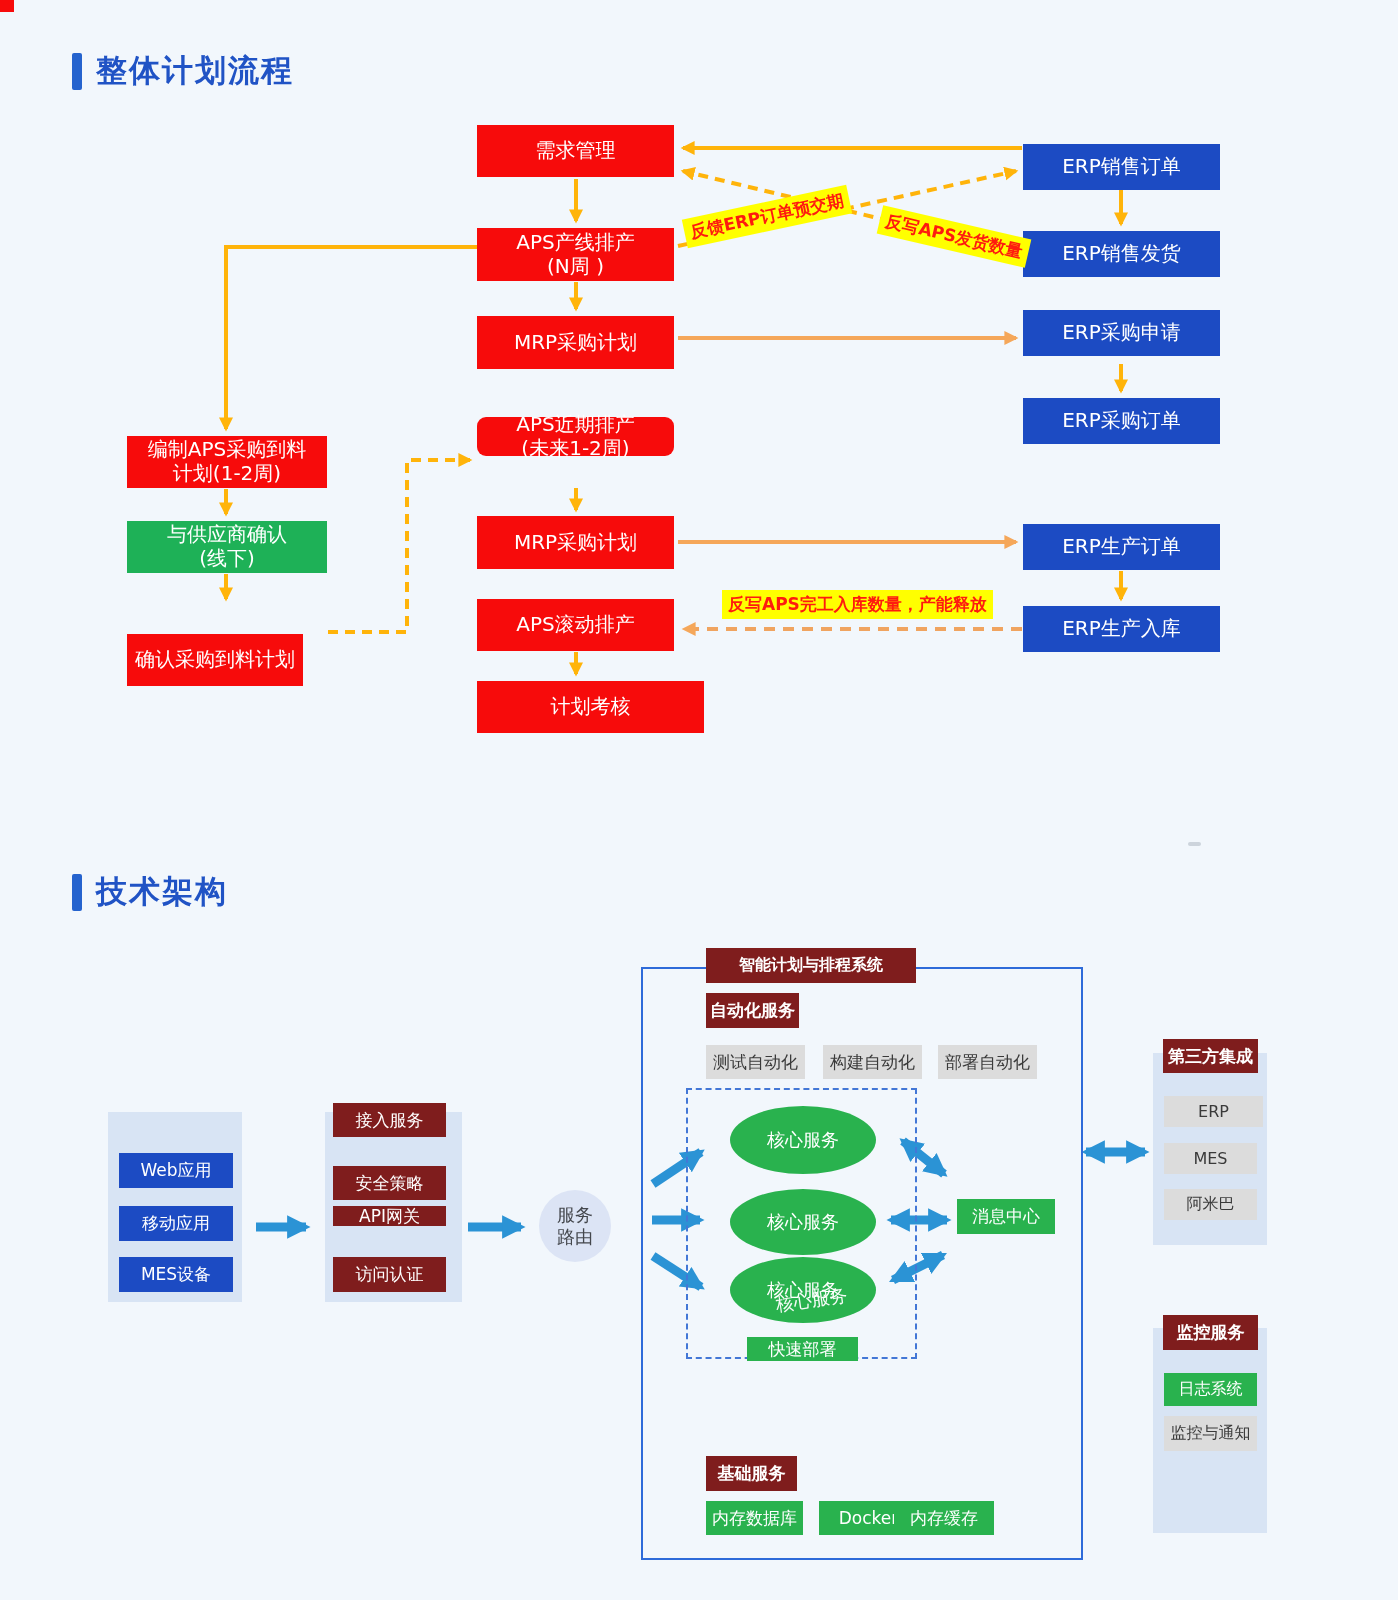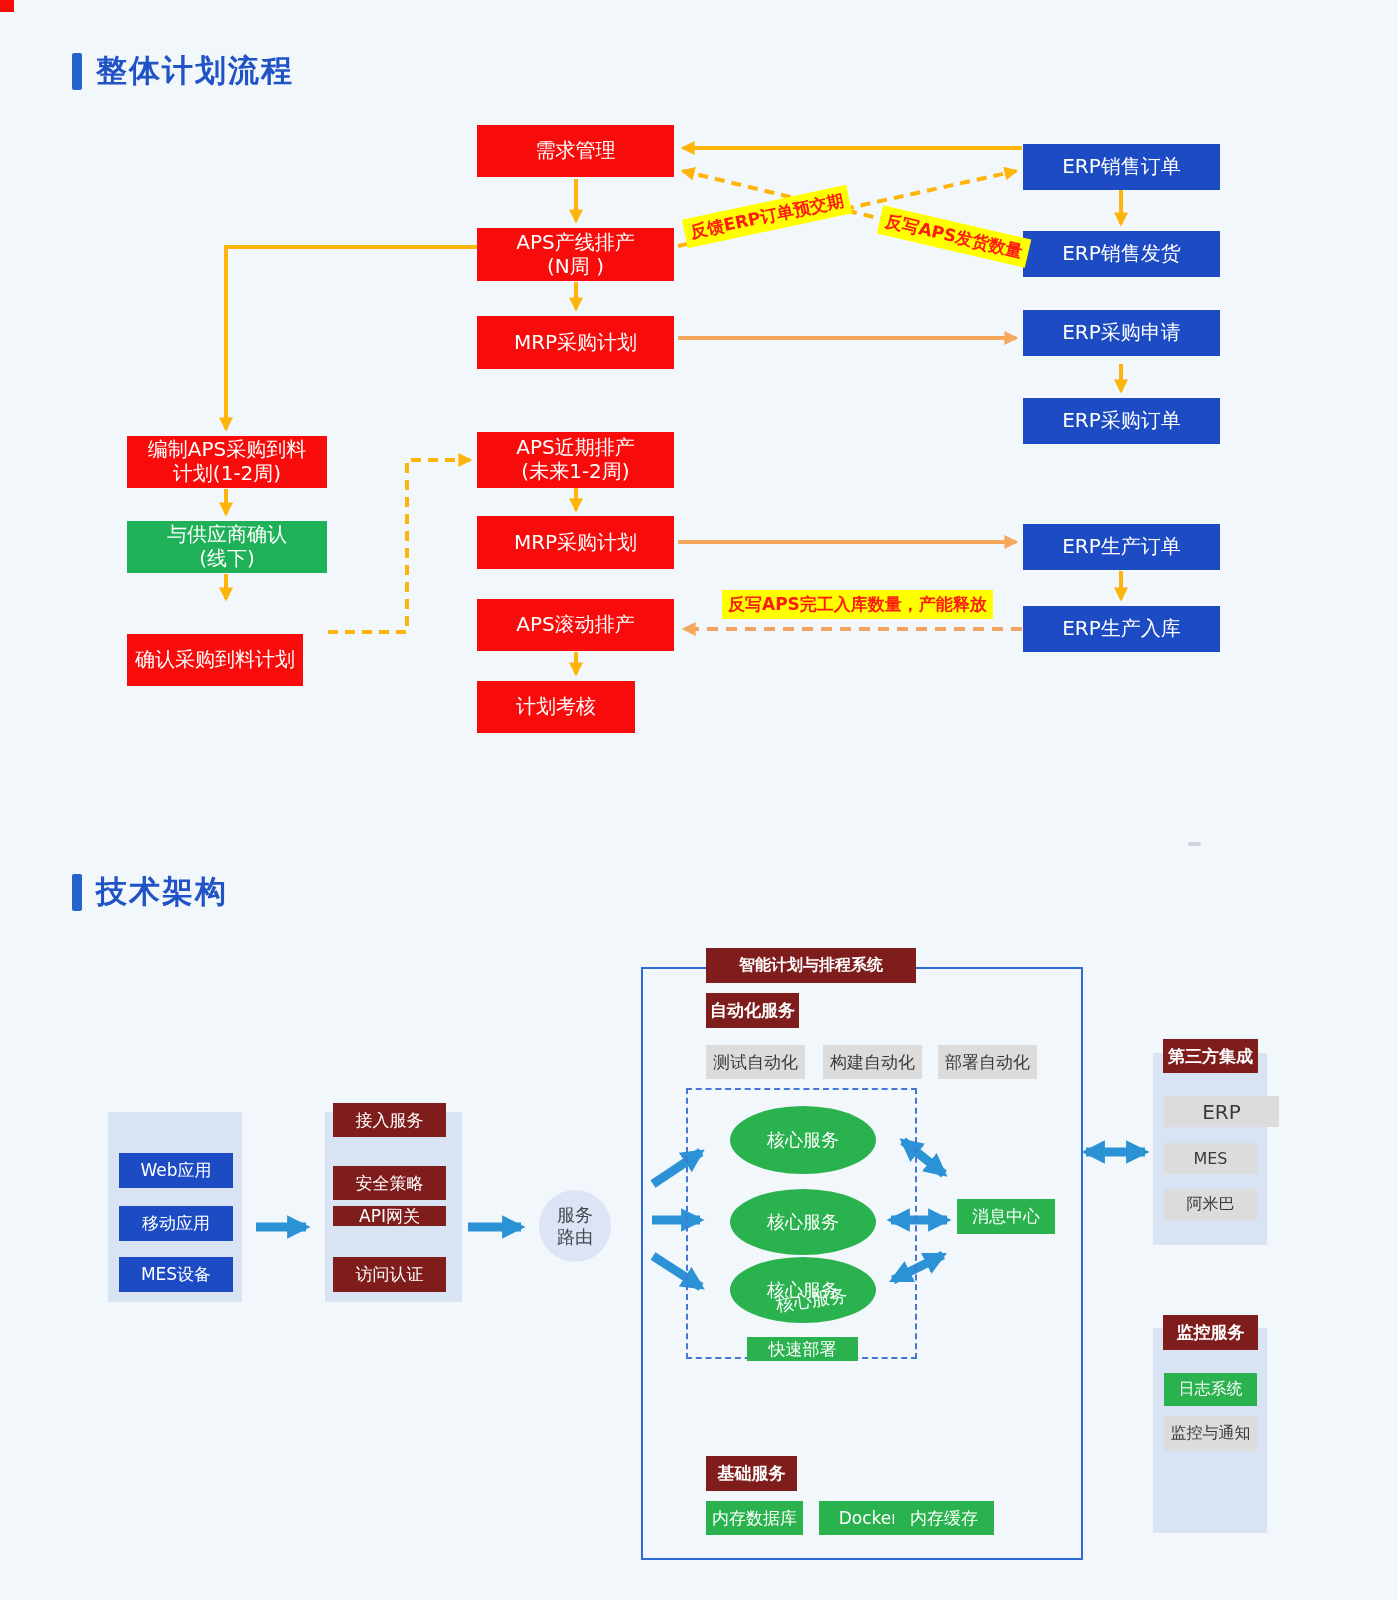--- a/index.html
+++ b/index.html
@@ -98,25 +98,25 @@
     <line x1="891" y1="1220" x2="947" y2="1220" marker-start="url(#aB)" marker-end="url(#aB)"></line>
     <line x1="893" y1="1280" x2="943" y2="1255" marker-start="url(#aB)" marker-end="url(#aB)"></line>
     <line x1="1086" y1="1152" x2="1145" y2="1152" marker-start="url(#aB)" marker-end="url(#aB)"></line>
   </g>
 </svg>
 
 <div class="node red" style="left:477px;top:125px;width:197px;height:52px;">需求管理</div>
 <div class="node red" style="left:477px;top:228px;width:197px;height:53px;">APS产线排产
 (N周 )</div>
 <div class="node red" style="left:477px;top:316px;width:197px;height:53px;">MRP采购计划</div>
-<div class="node red" style="left:477px;top:432px;width:197px;height:56px;">APS近期排产
+<div class="node red" style="left:477px;top:417px;width:197px;height:39px;border-radius:9px;">APS近期排产
 (未来1-2周)</div>
 <div class="node red" style="left:477px;top:516px;width:197px;height:53px;">MRP采购计划</div>
 <div class="node red" style="left:477px;top:599px;width:197px;height:52px;">APS滚动排产</div>
-<div class="node red" style="left:477px;top:681px;width:158px;height:52px;">计划考核</div>
+<div class="node red" style="left:477px;top:681px;width:227px;height:52px;">计划考核</div>
 
 <div class="node blue" style="left:1023px;top:144px;width:197px;height:46px;">ERP销售订单</div>
 <div class="node blue" style="left:1023px;top:231px;width:197px;height:46px;">ERP销售发货</div>
 <div class="node blue" style="left:1023px;top:310px;width:197px;height:46px;">ERP采购申请</div>
 <div class="node blue" style="left:1023px;top:398px;width:197px;height:46px;">ERP采购订单</div>
 <div class="node blue" style="left:1023px;top:524px;width:197px;height:46px;">ERP生产订单</div>
 <div class="node blue" style="left:1023px;top:606px;width:197px;height:46px;">ERP生产入库</div>
 
 <div class="node red" style="left:127px;top:436px;width:200px;height:52px;">编制APS采购到料
 计划(1-2周)</div>
@@ -161,20 +161,20 @@
 
 <div class="a-box a-orange" style="left:706px;top:1456px;width:91px;height:35px;font-weight:bold;">基础服务</div>
 <div class="a-box a-green" style="left:706px;top:1501px;width:97px;height:34px;">内存数据库</div>
 <div class="a-box a-green" style="left:819px;top:1501px;width:99px;height:34px;">Docker</div>
 <div class="a-box a-green" style="left:894px;top:1501px;width:100px;height:34px;">内存缓存</div>
 
 <div class="a-box a-green" style="left:957px;top:1199px;width:98px;height:35px;">消息中心</div>
 
 <div class="panel" style="left:1153px;top:1053px;width:114px;height:192px;"></div>
 <div class="a-box a-orange" style="left:1163px;top:1039px;width:95px;height:34px;font-weight:bold;z-index:4;">第三方集成</div>
-<div class="a-box a-grey" style="left:1164px;top:1096px;width:115px;height:31px;font-size:20px;">ERP</div>
+<div class="a-box a-grey" style="left:1164px;top:1096px;width:99px;height:31px;font-size:16px;">ERP</div>
 <div class="a-box a-grey" style="left:1164px;top:1143px;width:93px;height:31px;font-size:16px;">MES</div>
 <div class="a-box a-grey" style="left:1164px;top:1189px;width:93px;height:31px;font-size:16px;">阿米巴</div>
 
 <div class="panel" style="left:1153px;top:1328px;width:114px;height:205px;"></div>
 <div class="a-box a-orange" style="left:1163px;top:1315px;width:95px;height:35px;font-weight:bold;z-index:4;">监控服务</div>
 <div class="a-box a-green" style="left:1164px;top:1373px;width:93px;height:33px;font-size:16px;">日志系统</div>
 <div class="a-box a-grey" style="left:1164px;top:1416px;width:93px;height:35px;font-size:16px;">监控与通知</div>
 
 </body></html>

